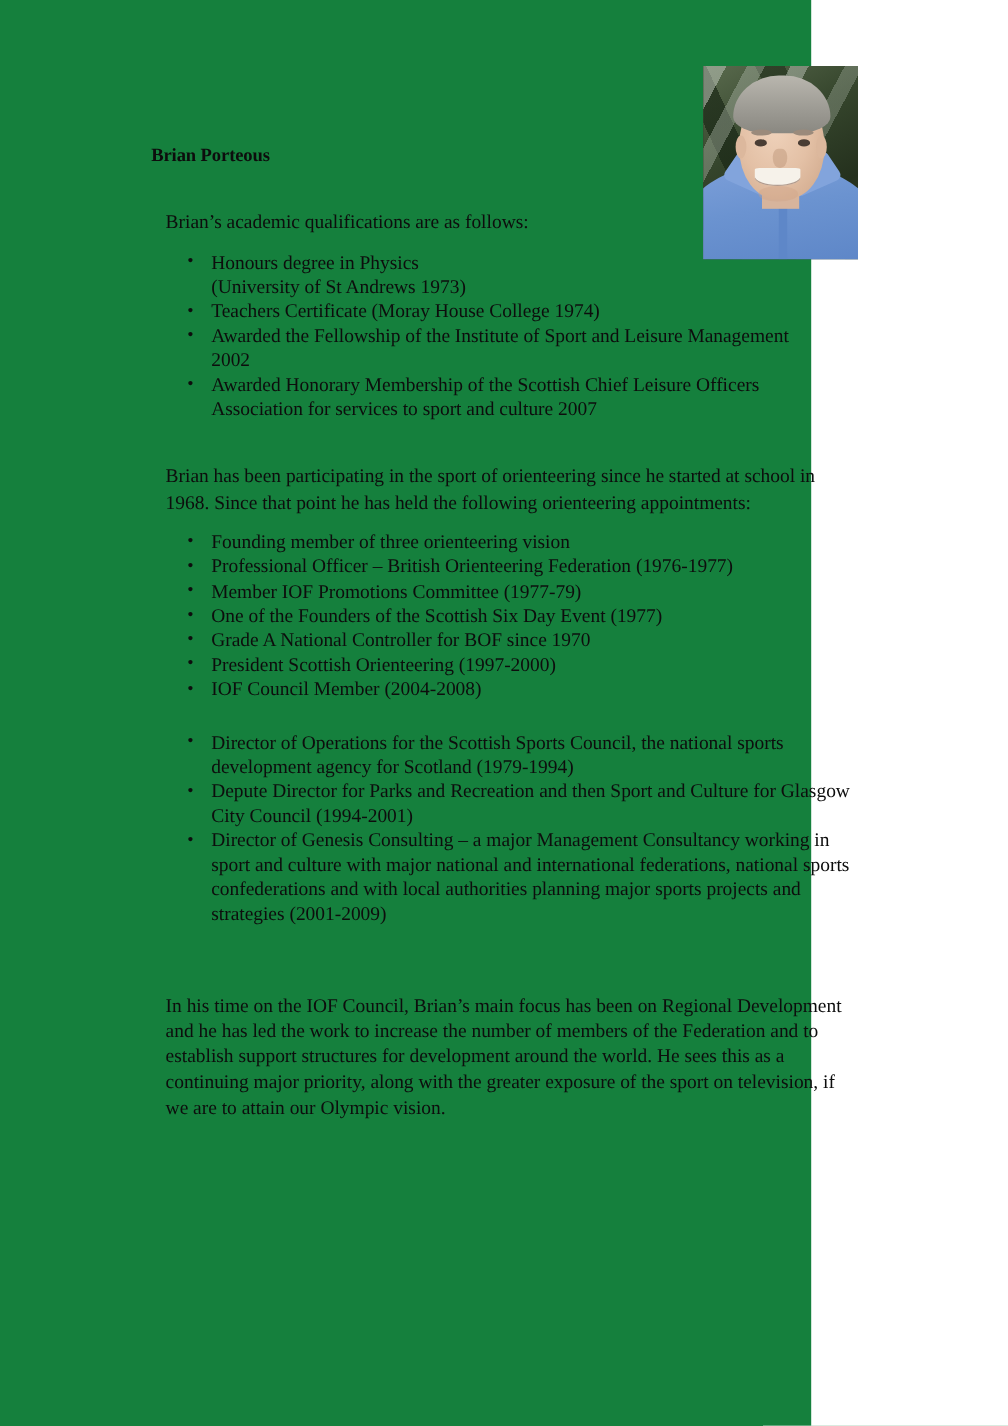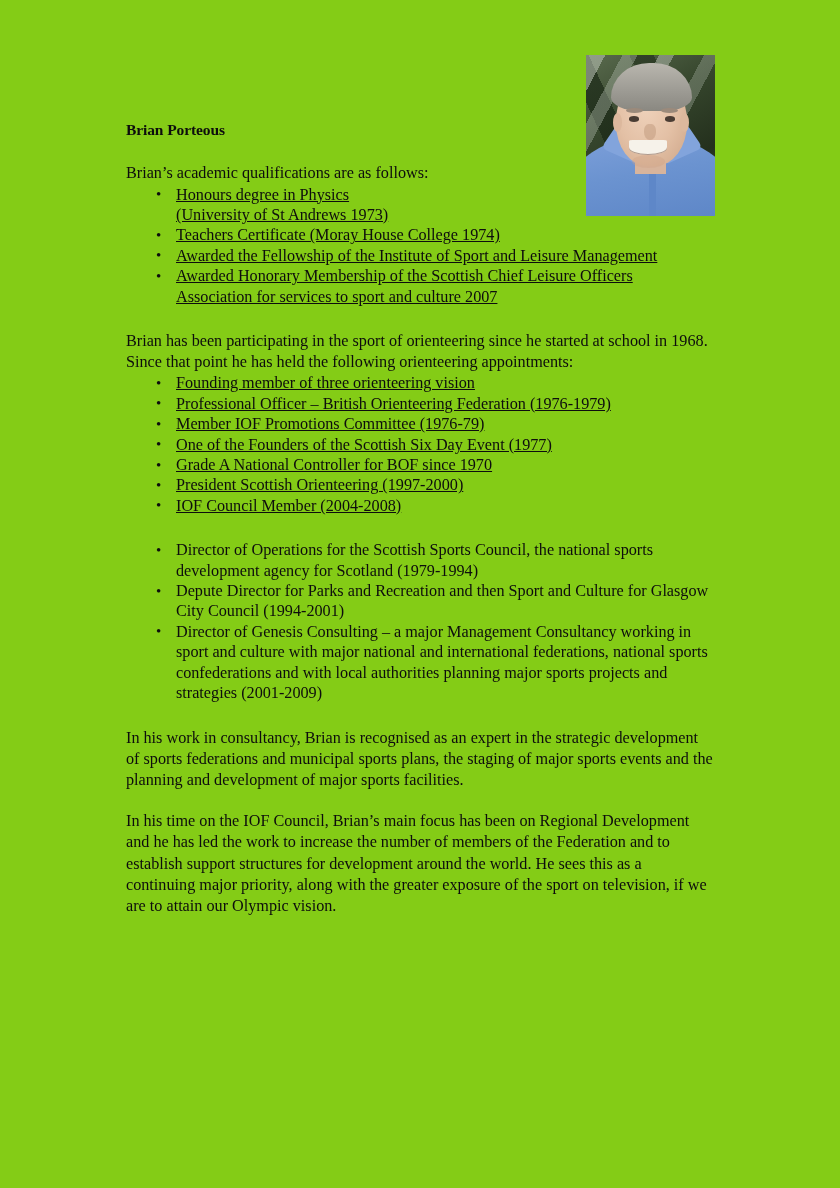--- a/index.html
+++ b/index.html
@@ -13,23 +13,23 @@
     position: relative;
     font-family: "Liberation Serif", "DejaVu Serif", serif;
     color: #0d0d0d;
     overflow: hidden;
   }
 
   #page {
     position: absolute;
     left: 0;
     top: 0;
-    width: 840px;
+    width: 676px;
     height: 1188px;
-    background: #84cc16;
+    background: #15803d;
   }
 
   
   #photo {
     position: absolute;
     left: 586px;
     top: 55px;
     width: 129px;
     height: 161px;
     overflow: hidden;
@@ -171,21 +171,21 @@
     font-size: 15.5px;
     font-weight: bold;
     margin: 0;
     line-height: 1.25;
     letter-spacing: -0.1px;
   }
 
   p.para {
     font-size: 16.2px;
     line-height: 21.2px;
-    margin: 0;
+    margin: 12px;
     text-align: left;
   }
 
   .gap-sm { height: 20px; }
   .gap-md { height: 24px; }
 
   ul.bullets {
     list-style: none;
     margin: 0;
     padding: 0;
@@ -197,21 +197,21 @@
     padding-left: 50px;
   }
   ul.bullets li::before {
     content: "\2022";
     position: absolute;
     left: 30px;
     top: -0.5px;
     font-size: 15px;
   }
   
-  ul.bullets.narrow li { padding-left: 50px; text-decoration: underline; }
+  ul.bullets.narrow li { padding-left: 50px; }
 
   .wrapline { display: block; }
 </style>
 </head>
 <body>
 
 <div id="page">
 
   <div id="photo">
     <div class="foliage"></div>
@@ -244,52 +244,52 @@
     <ul class="bullets narrow">
       <li>
         <span class="wrapline">Honours degree in Physics</span>
         <span class="wrapline"> (University of St Andrews 1973)</span>
       </li>
       <li>
         <span class="wrapline">Teachers Certificate (Moray House College 1974)</span>
       </li>
       <li>
         <span class="wrapline">Awarded the Fellowship of the Institute of Sport and Leisure Management</span>
+        <span class="wrapline"> 2002</span>
       </li>
       <li>
         <span class="wrapline">Awarded Honorary Membership of the Scottish Chief Leisure Officers</span>
         <span class="wrapline"> Association for services to sport and culture 2007</span>
       </li>
     </ul>
 
     <div class="gap-md"></div>
 
     <p class="para">Brian has been participating in the sport of orienteering since he started at school in 1968. Since that point he has held the following orienteering appointments:</p>
 
     <ul class="bullets narrow">
       <li>Founding member of three orienteering vision</li>
-      <li>Professional Officer – British Orienteering Federation (1976-1979)</li>
-      <li>Member IOF Promotions Committee (1976-79)</li>
+      <li>Professional Officer – British Orienteering Federation (1976-1977)</li>
+      <li>Member IOF Promotions Committee (1977-79)</li>
       <li>One of the Founders of the Scottish Six Day Event (1977)</li>
       <li>Grade A National Controller for BOF since 1970</li>
       <li>President Scottish Orienteering (1997-2000)</li>
       <li>IOF Council Member (2004-2008)</li>
     </ul>
 
     <div class="gap-md"></div>
 
 
     <ul class="bullets">
       <li>Director of  Operations for the Scottish Sports Council, the national sports development agency for Scotland (1979-1994)</li>
       <li>Depute Director for Parks and Recreation and then Sport and Culture for Glasgow City Council (1994-2001)</li>
       <li>Director of Genesis Consulting – a major Management Consultancy working in sport and culture with major national and international federations, national sports confederations and with local authorities planning major sports projects and strategies (2001-2009)</li>
     </ul>
 
     <div class="gap-md"></div>
 
-    <p class="para">In his work in consultancy, Brian is recognised as an expert in the strategic development of sports federations and municipal sports plans, the staging of major sports events and the planning and development of major sports facilities.</p>
 
     <div class="gap-sm"></div>
 
     <p class="para">In his time on the IOF Council, Brian’s main focus has been on Regional Development and he has led the work to increase the number of members of the Federation and to establish support structures for development around the world. He sees this as a continuing major priority, along with the greater exposure of the sport on television, if we are to attain our Olympic vision.</p>
 
   </div>
 </div>
 
 </body></html>

